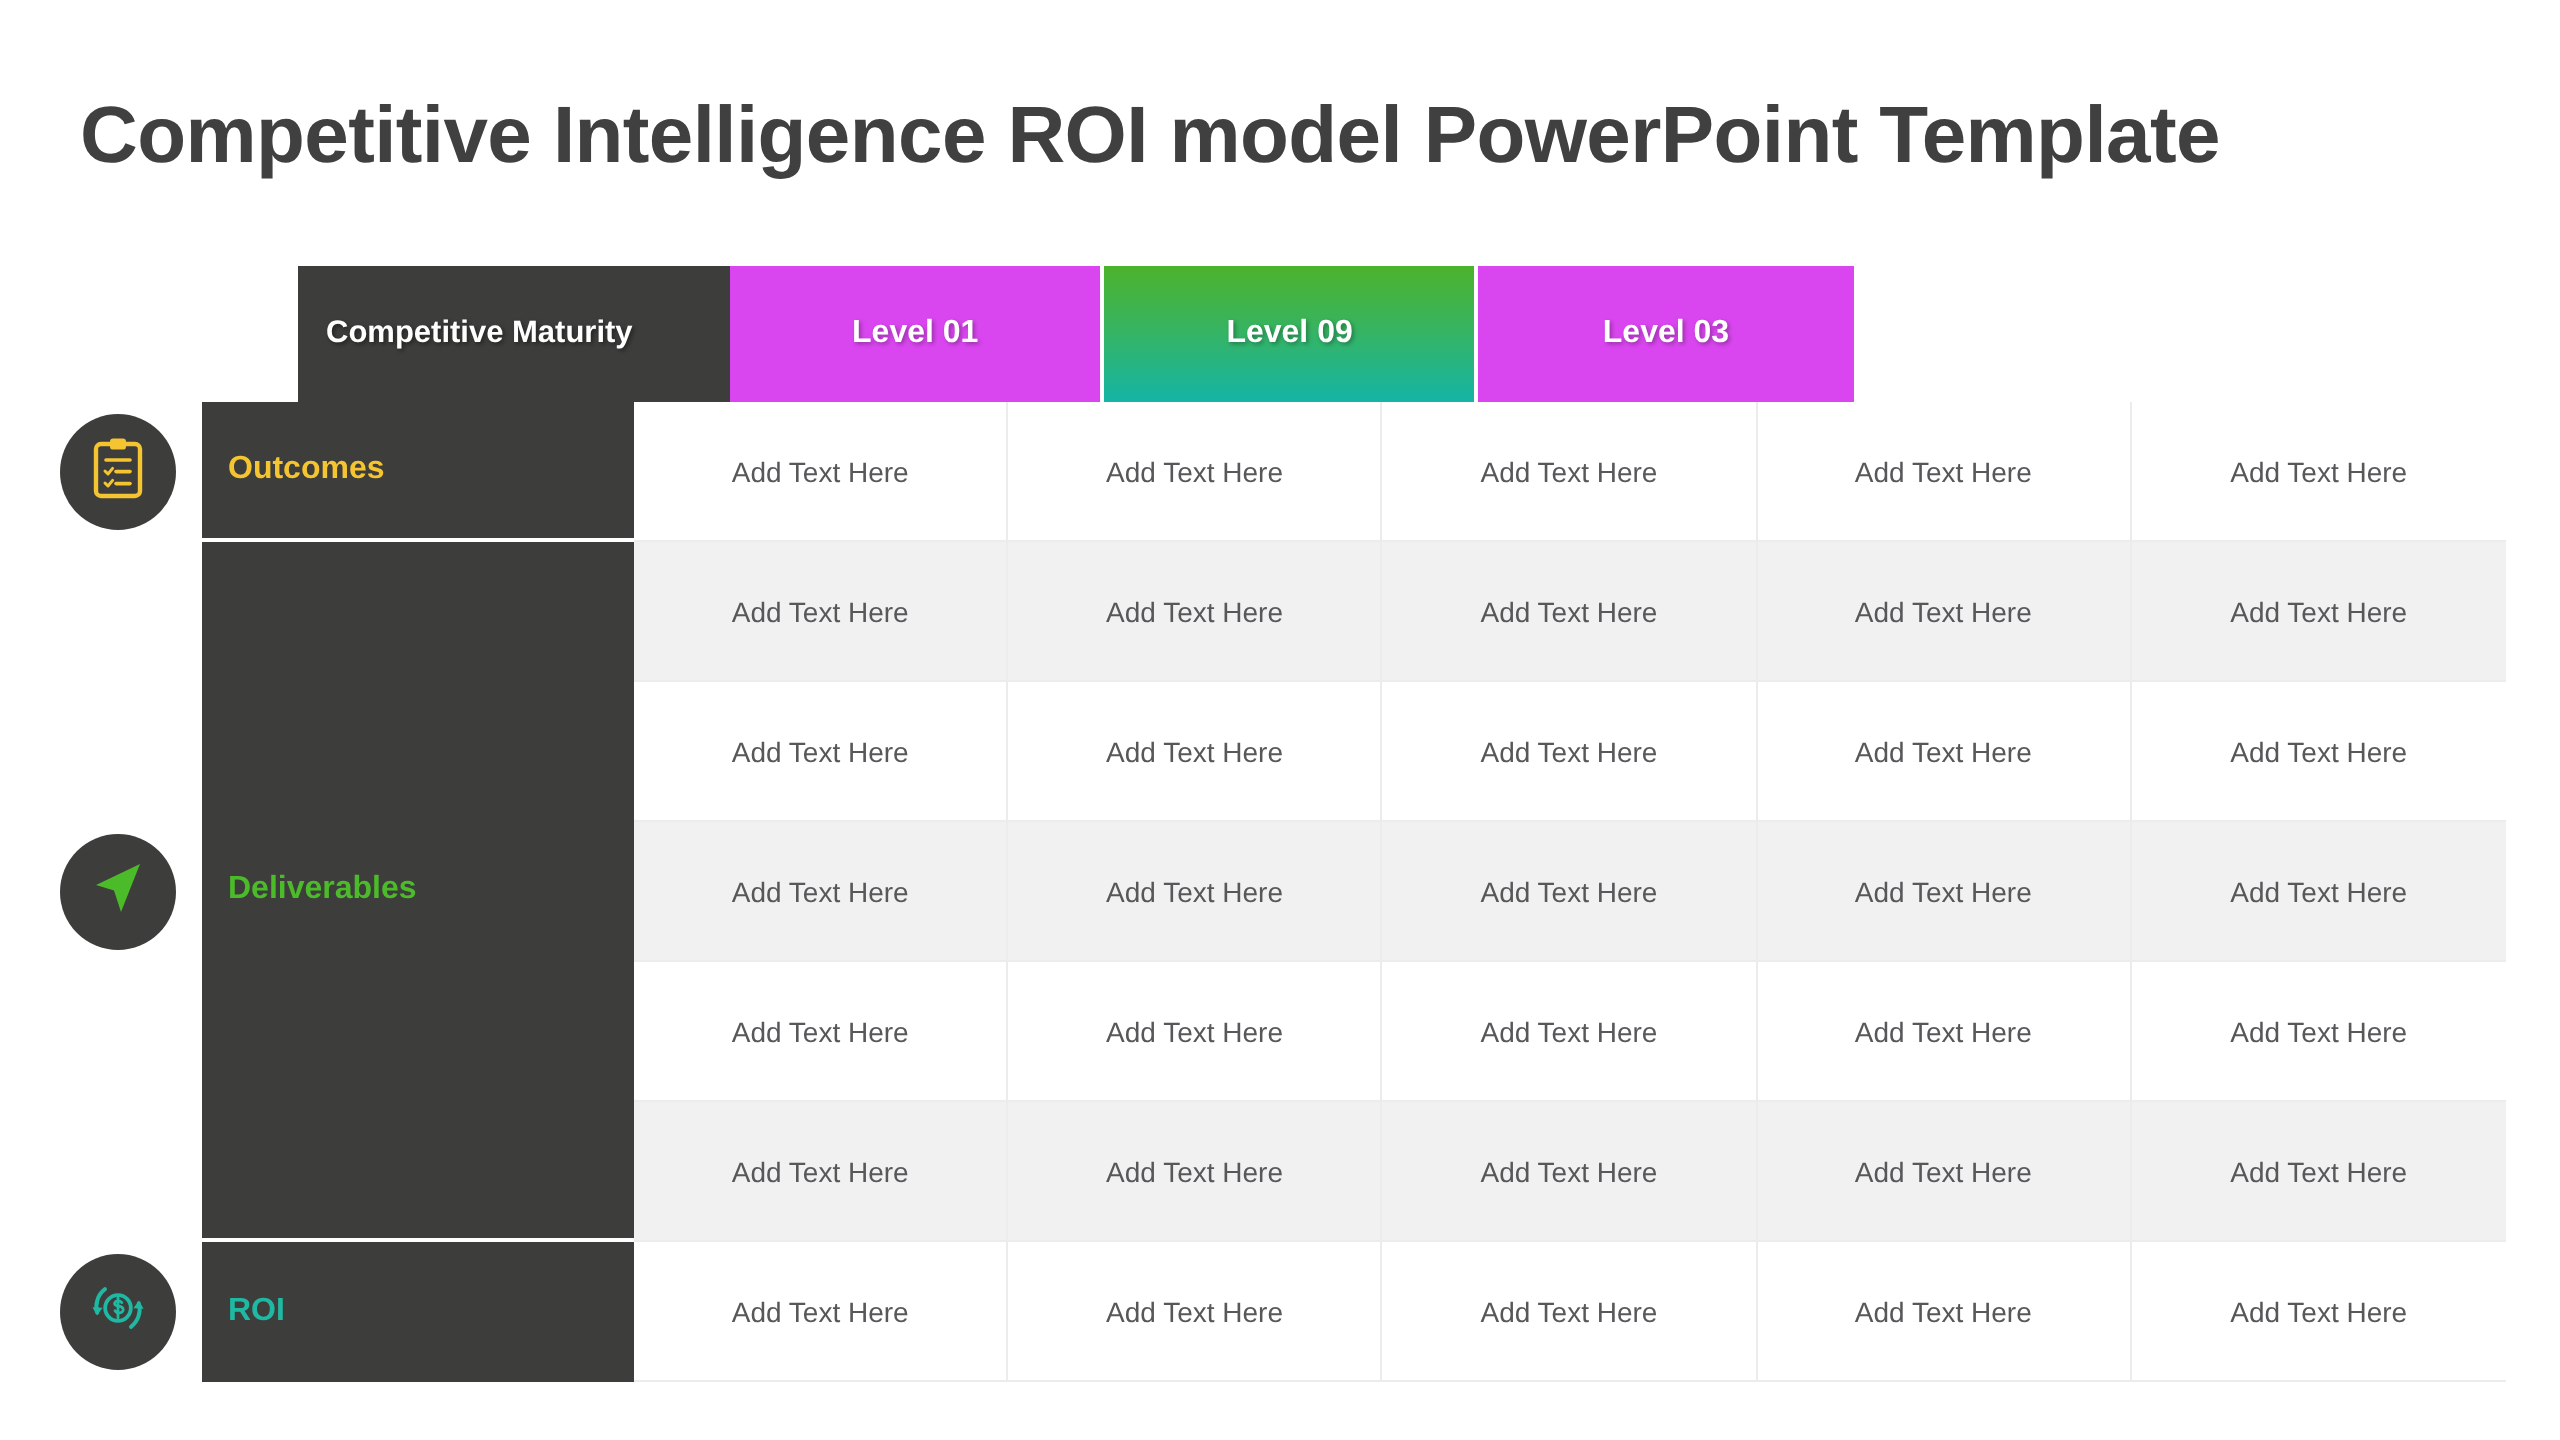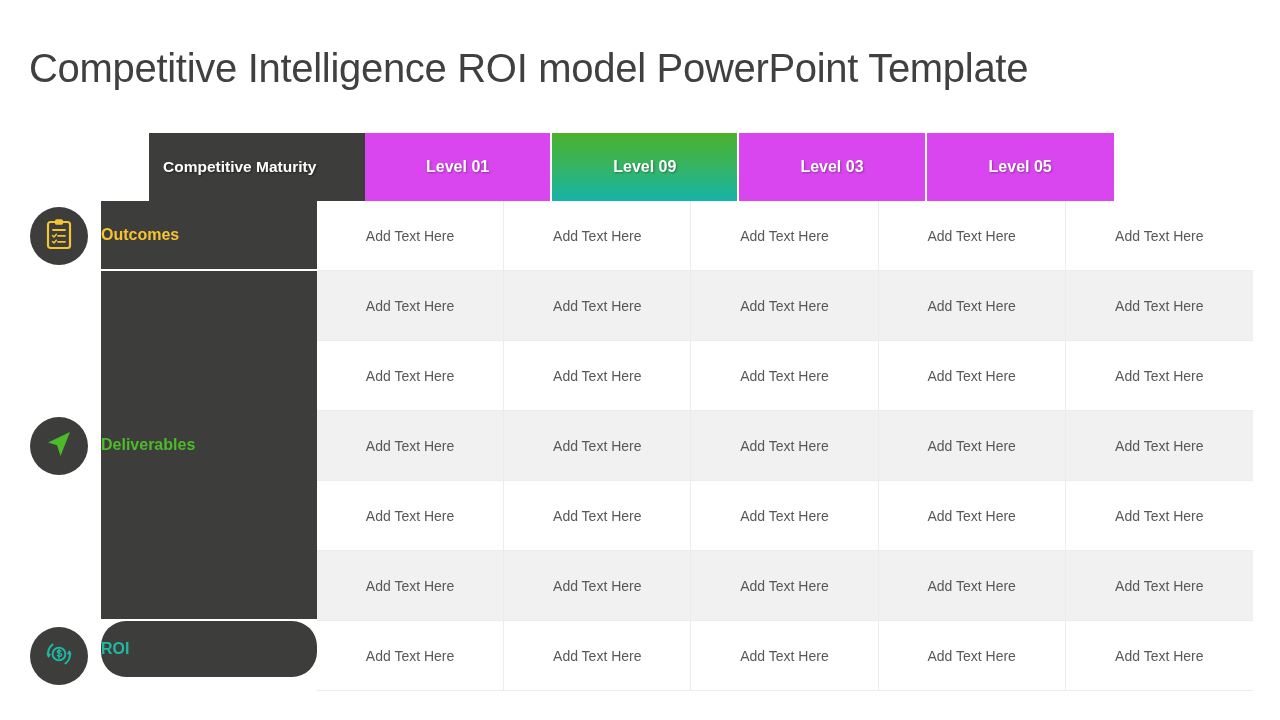--- a/index.html
+++ b/index.html
@@ -6,24 +6,24 @@
   html, body {
     width:1280px; height:720px;
     background:#ffffff;
     font-family:"Liberation Sans", sans-serif;
     overflow:hidden;
   }
   .slide { position:relative; width:1280px; height:720px; background:#fff; }
 
   .page-title {
     position:absolute;
-    left:29px; top:46px;
+    left:40px; top:46px;
     width:1200px;
     font-size:40px;
-    font-weight:normal;
+    font-weight:bold;
     color:#404040;
     letter-spacing:-0.3px;
     white-space:nowrap;
   }
 
   
   .matrix {
     position:absolute;
     left:101px; top:133px;
     width:1152px;
@@ -68,29 +68,30 @@
   .brow .spacer { background:transparent; }
 
   
   .label-col {
     position:absolute; left:0; top:0;
     width:216px;
   }
   .seg {
     background:#3d3d3b;
     display:flex; align-items:center;
+    padding-left:13px;
     border-bottom:2px solid #ffffff;
   }
   .seg-text { font-size:16px; font-weight:bold; }
   .seg-outcomes    .seg-text { color:#f5c431; }
   .seg-deliverables .seg-text { color:#4cbb2a; }
   .seg-roi          .seg-text { color:#1fb9a3; }
   .seg-outcomes     { height:70px; }
   .seg-deliverables { height:350px; }
-  .seg-roi          { height:56px; border-bottom:none;border-radius:25px; }
+  .seg-roi          { height:70px; border-bottom:none; }
 
   
   .icon-badge {
     position:absolute;
     left:30px;
     width:58px; height:58px;
     border-radius:50%;
     background:#3d3d3b;
     display:flex; align-items:center; justify-content:center;
   }
@@ -141,21 +142,20 @@
     </span>
   </div>
 
   <div class="matrix">
 
     <div class="mrow hdr">
       <div class="cell label-cell col-label">Competitive  Maturity</div>
       <div class="cell col-lvl sw-yellow">Level 01</div>
       <div class="cell col-lvl sw-green">Level 09</div>
       <div class="cell col-lvl sw-yellow">Level 03</div>
-      <div class="cell col-lvl sw-yellow">Level 05</div>
     </div>
 
     <div class="body-wrap">
 
       <div class="brow norm">
         <div class="col-label spacer"></div>
         <div class="data-cell col-lvl">Add Text Here</div>
         <div class="data-cell col-lvl">Add Text Here</div>
         <div class="data-cell col-lvl">Add Text Here</div>
         <div class="data-cell col-lvl">Add Text Here</div>

